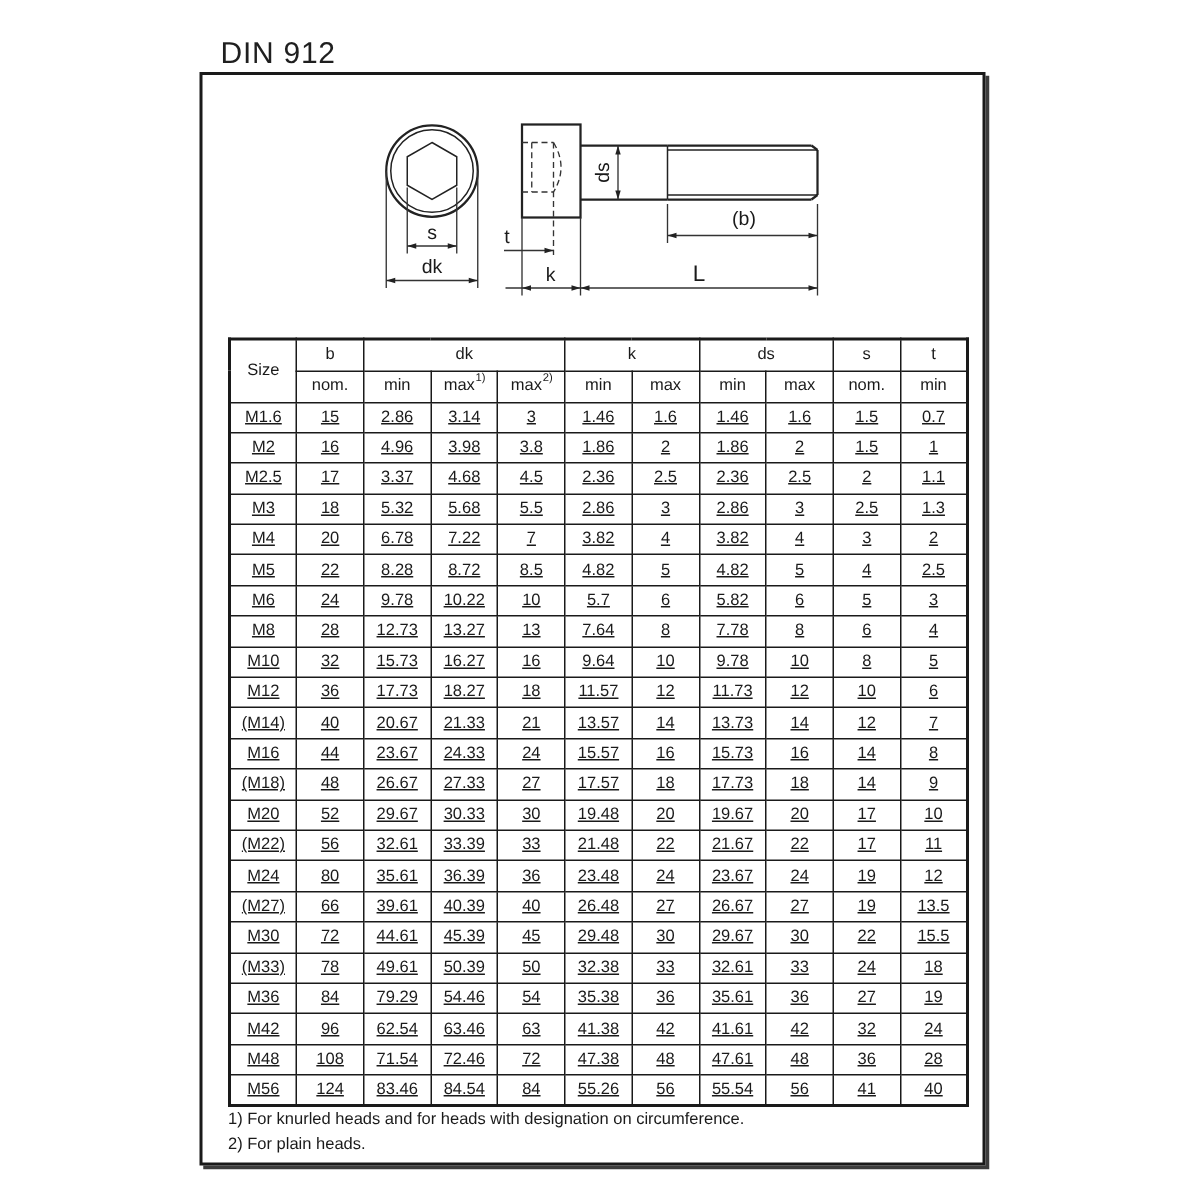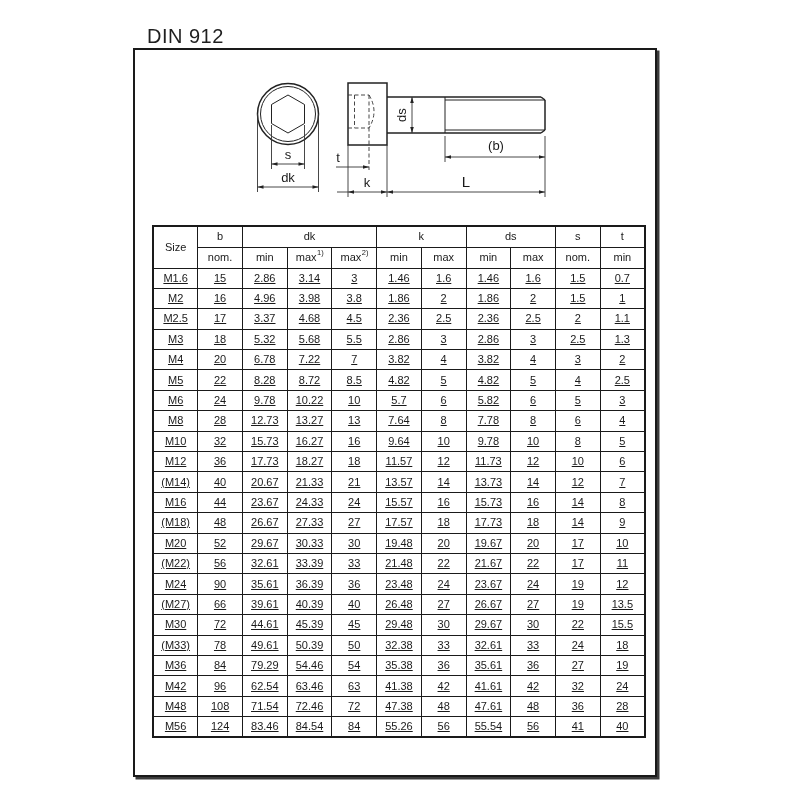--- a/index.html
+++ b/index.html
@@ -397,21 +397,21 @@
           <td>33</td>
           <td>21.48</td>
           <td>22</td>
           <td>21.67</td>
           <td>22</td>
           <td>17</td>
           <td>11</td>
         </tr>
         <tr>
           <td>M24</td>
-          <td>90</td>
+          <td>80</td>
           <td>35.61</td>
           <td>36.39</td>
           <td>36</td>
           <td>23.48</td>
           <td>24</td>
           <td>23.67</td>
           <td>24</td>
           <td>19</td>
           <td>12</td>
         </tr>
@@ -502,14 +502,18 @@
           <td>55.26</td>
           <td>56</td>
           <td>55.54</td>
           <td>56</td>
           <td>41</td>
           <td>40</td>
         </tr>
       </tbody>
   </table>
 
+  <div class="footnotes">
+    <div>1) For knurled heads and for heads with designation on circumference.</div>
+    <div>2) For plain heads.</div>
+  </div>
 
 </div>
 
 </body></html>

